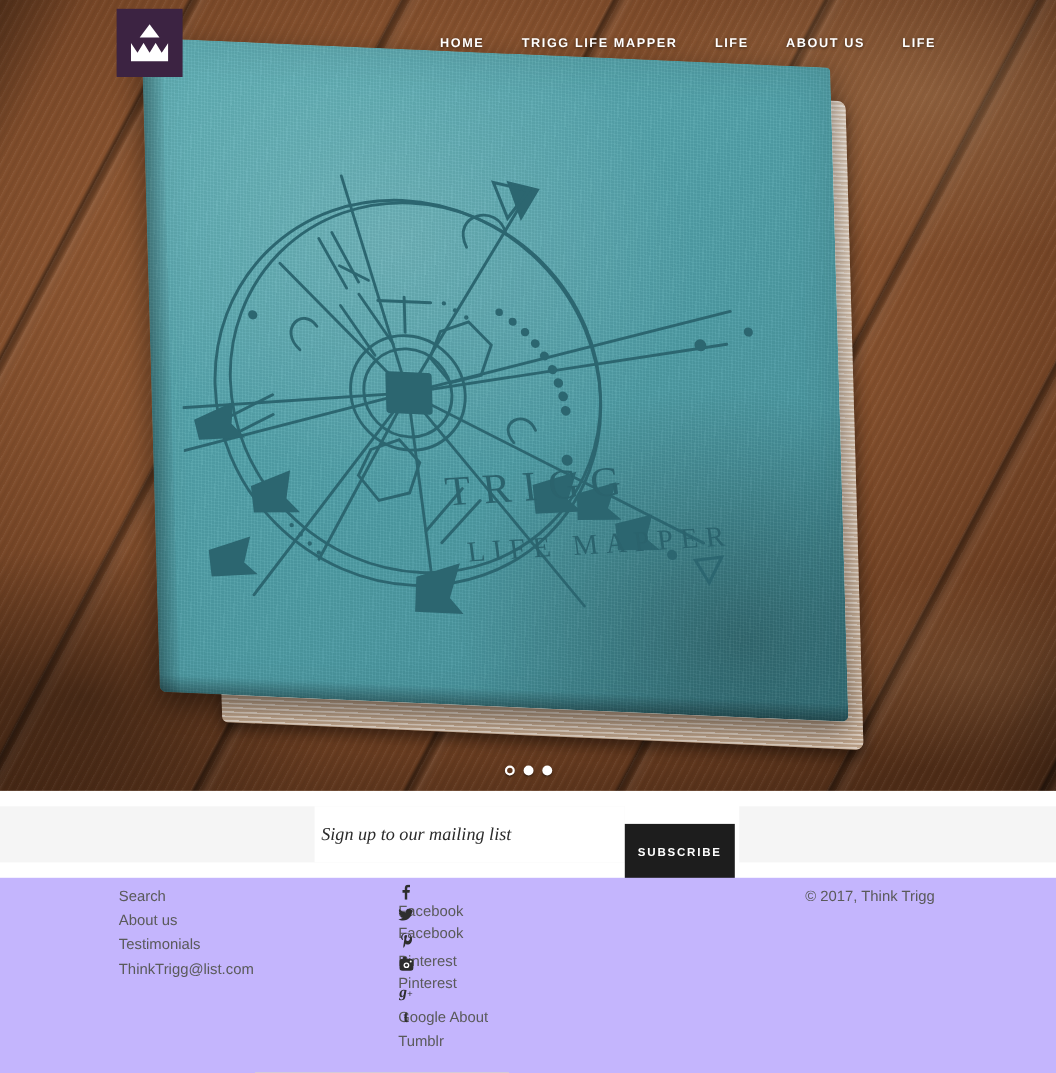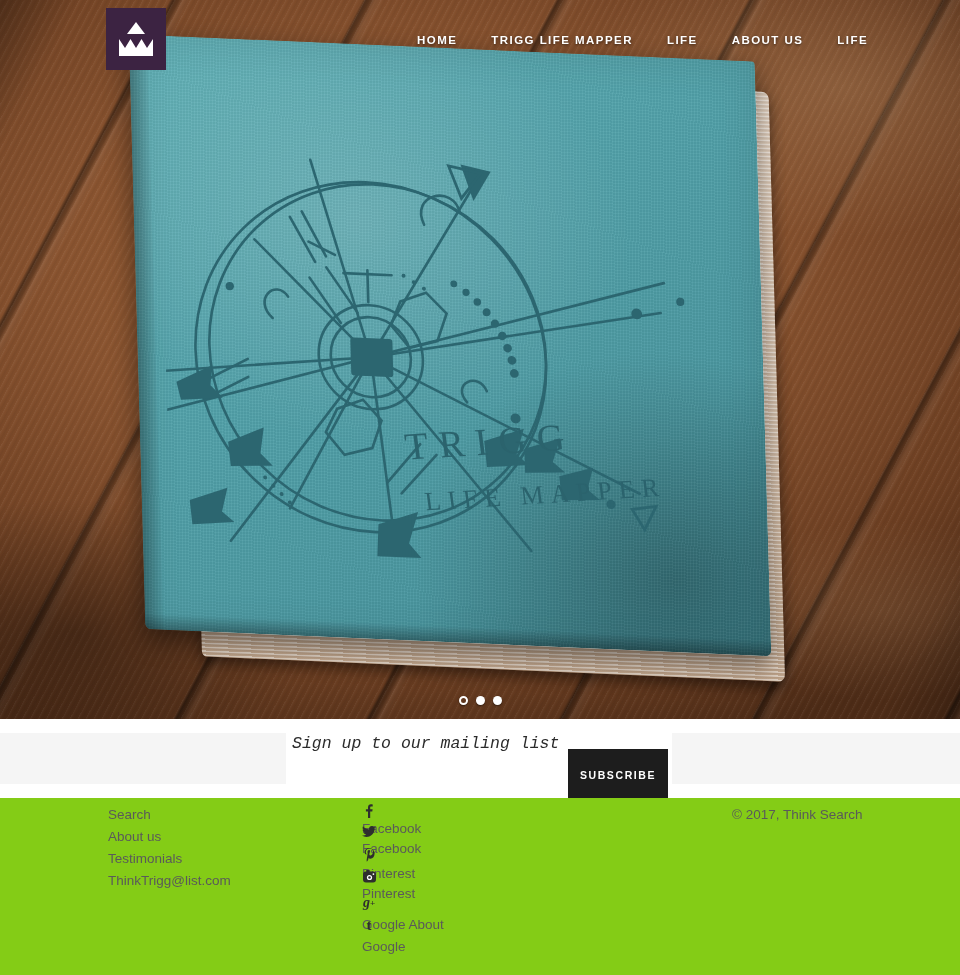--- a/index.html
+++ b/index.html
@@ -58,21 +58,21 @@
     cursor: pointer;
   }
   .logo-tri {
     width: 0; height: 0;
     border-left: 9px solid transparent;
     border-right: 9px solid transparent;
     border-bottom: 12px solid #fff;
   }
   .logo-crown { display: block; }
   .nav {
-    position: absolute; right: 75px; top: 30px;
+    position: absolute; right: 92px; top: 30px;
     display: flex; align-items: center; gap: 0;
   }
   .nav a {
     color: #fff; text-decoration: none;
     font-size: 11.5px; font-weight: 700;
     letter-spacing: 1.45px;
     padding: 4px 17px;
     white-space: nowrap;
     text-shadow: 0 1px 3px rgba(0,0,0,0.55);
   }
@@ -157,41 +157,41 @@
     display: flex; align-items: center;
   }
   .nl-band {
     position: absolute; left: 0; top: 14px;
     width: 960px; height: 51px;
     background: #f5f5f5;
   }
   .nl-gap-a { position: absolute; left: 286px; top: 14px; width: 282px; height: 51px; background: #fff; }
   .nl-gap-b { position: absolute; left: 568px; top: 9px;  width: 104px; height: 61px; background: #fff; }
   .nl-input {
-    position: absolute; left: 292px; top: 4px;
+    position: absolute; left: 292px; top: 20px;
     width: 272px; height: 40px;
     border: none; outline: none; background: transparent;
-    font-family: Liberation Mono, monospace;
+    font-family: Liberation Serif, serif;
     font-size: 16.5px; font-style: italic; color: #701a75;
   }
   .nl-input::placeholder { color: #2b2b2b; opacity: 1; font-style: italic; }
   .nl-btn {
     position: absolute; left: 568px; top: 749px;
     width: 100px; height: 52px;
     background: #1d1d1d; color: #ffffff;
     border: none; cursor: pointer;
     font-family: "Liberation Sans", sans-serif;
     font-size: 10.5px; font-weight: 700; letter-spacing: 1.6px;
   }
 
   
   .footer {
     position: relative;
     width: 960px; height: 177px;
-    background: #84cc16;
+    background: #c4b5fd;
   }
   .fcol { position: absolute; top: 6px; }
   .fcol-links { left: 108px; }
   .fcol-social { left: 362px; }
   .fcol-copy { left: 732px; }
   .fcol a, .fcol span.copy {
     display: block;
     color: #5a5a5a; text-decoration: none;
     font-size: 13.5px; line-height: 22px;
     white-space: nowrap;
@@ -396,20 +396,20 @@
           </svg>
       </span>
       <span class="social-lbl">Pinterest</span>
     </a>
     <a href="#" class="social-row">
       <span class="social-ico" style="font-style:italic;font-size:14px;">g<sup style="font-size:9px;">+</sup></span>
       <span class="social-lbl">Google About</span>
     </a>
     <a href="#" class="social-row">
       <span class="social-ico" style="font-size:15px;">t</span>
-      <span class="social-lbl">Google</span>
+      <span class="social-lbl">Tumblr</span>
     </a>
   </div>
 
   <div class="fcol fcol-copy">
-    <span class="copy">© 2017, Think Search</span>
+    <span class="copy">© 2017, Think Trigg</span>
   </div>
 </footer>
 
 </body></html>

